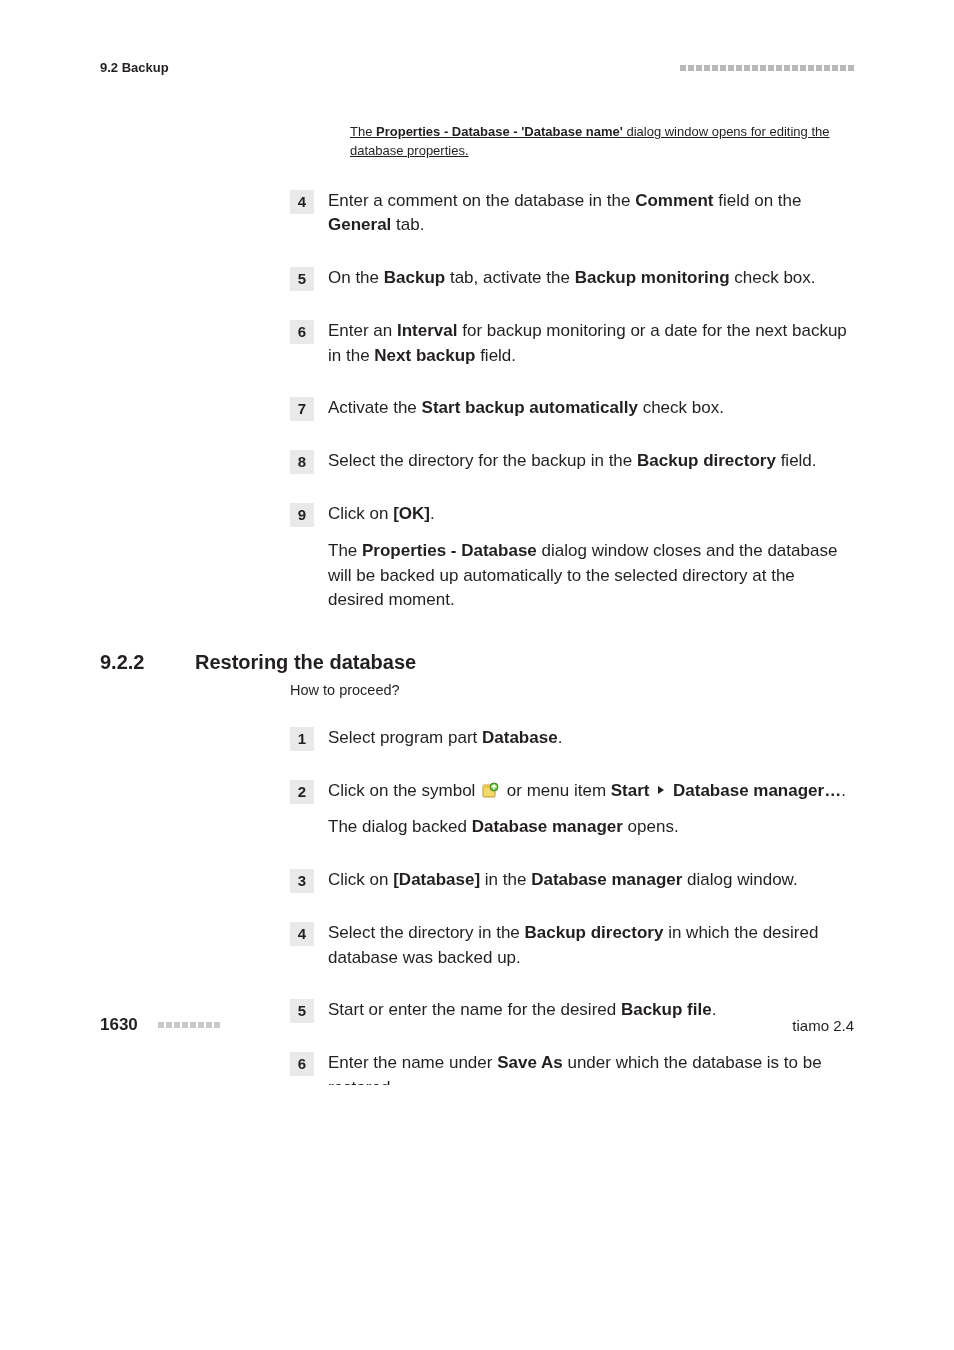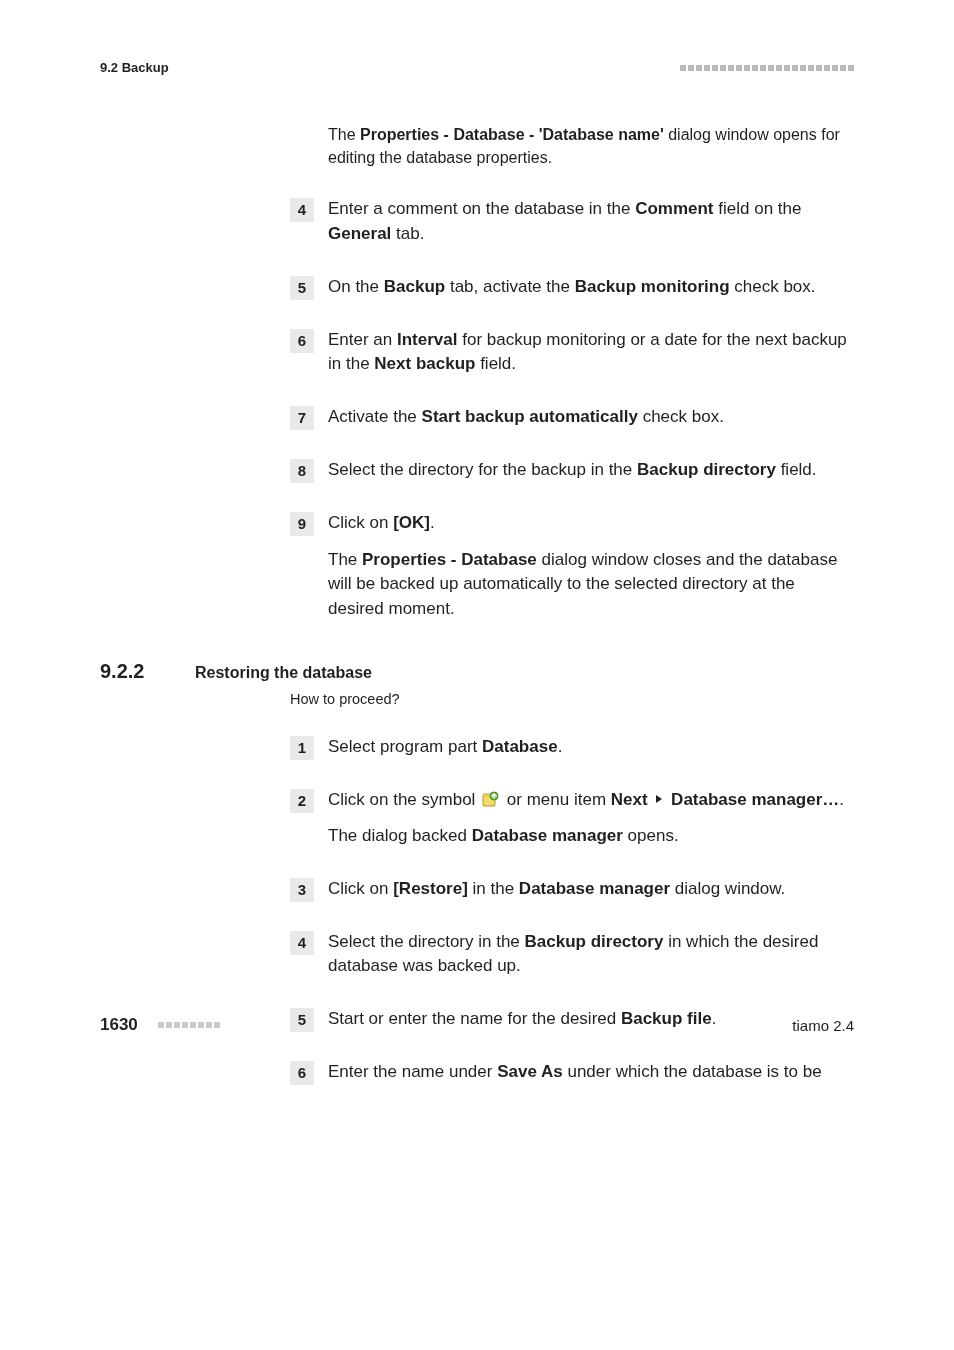--- a/index.html
+++ b/index.html
@@ -35,24 +35,25 @@
     width: 6px;
     height: 6px;
     background: #b9b9b9;
   }
 
   .content {
     margin-left: 190px; 
   }
 
   .paragraph {
-    font-size: 16px;
+    font-size: 13px;
     line-height: 1.45;
     margin-bottom: 10px;
-    margin-left: 38px;
+    margin-left: 60px;
+    text-decoration: underline;
   }
 
   .step {
     display: flex;
     align-items: flex-start;
     margin-top: 28px;
   }
   .step-num {
     flex: 0 0 auto;
     width: 24px;
@@ -85,21 +86,21 @@
     margin-bottom: 8px;
   }
   .section-num {
     font-weight: 800;
     font-size: 20px;
     width: 95px;
     flex: 0 0 auto;
   }
   .section-title {
     font-weight: 800;
-    font-size: 16px;
+    font-size: 20px;
   }
   .howto {
     margin-left: 190px;
     font-size: 14.5px;
     margin-bottom: 4px;
   }
 
   .menu-arrow {
     display: inline-block;
     vertical-align: middle;
@@ -238,36 +239,36 @@
 
     <div class="step">
       <div class="step-num">2</div>
       <div class="step-body">
         <p>
           <span>Click on the symbol </span><span class="icon-db"><svg width="18" height="16" viewBox="0 0 18 16">
                 <rect x="1" y="3" width="12" height="12" rx="1" fill="#f4d96b" stroke="#b59a2e" stroke-width="1"></rect>
                 <rect x="1" y="3" width="12" height="3" fill="#e6c84f"></rect>
                 <circle cx="12" cy="5" r="4" fill="#6fbf4a" stroke="#3e8a23" stroke-width="1"></circle>
                 <path d="M12 3 L12 7 M10 5 L12 3 L14 5" stroke="#fff" stroke-width="1.4" fill="none" stroke-linecap="round" stroke-linejoin="round"></path>
-              </svg></span><span> or menu item </span><span class="bold">Next</span>
+              </svg></span><span> or menu item </span><span class="bold">Start</span>
           <span class="menu-arrow"><svg width="8" height="10" viewBox="0 0 8 10">
                 <polygon points="1,1 7,5 1,9" fill="#231f20"></polygon>
               </svg></span>
           <span class="bold">Database manager…</span><span>.</span>
         </p>
         <p>
           <span>The dialog backed </span><span class="bold">Database manager</span><span> opens.</span>
         </p>
       </div>
     </div>
 
     <div class="step">
       <div class="step-num">3</div>
       <div class="step-body">
-        <p><span>Click on </span><span class="bold">[Restore]</span><span> in the </span><span class="bold">Database manager</span><span> dialog window.</span></p>
+        <p><span>Click on </span><span class="bold">[Database]</span><span> in the </span><span class="bold">Database manager</span><span> dialog window.</span></p>
       </div>
     </div>
 
     <div class="step">
       <div class="step-num">4</div>
       <div class="step-body">
         <p><span>Select the directory in the </span><span class="bold">Backup directory</span><span> in which the desired database was backed up.</span></p>
       </div>
     </div>
 

